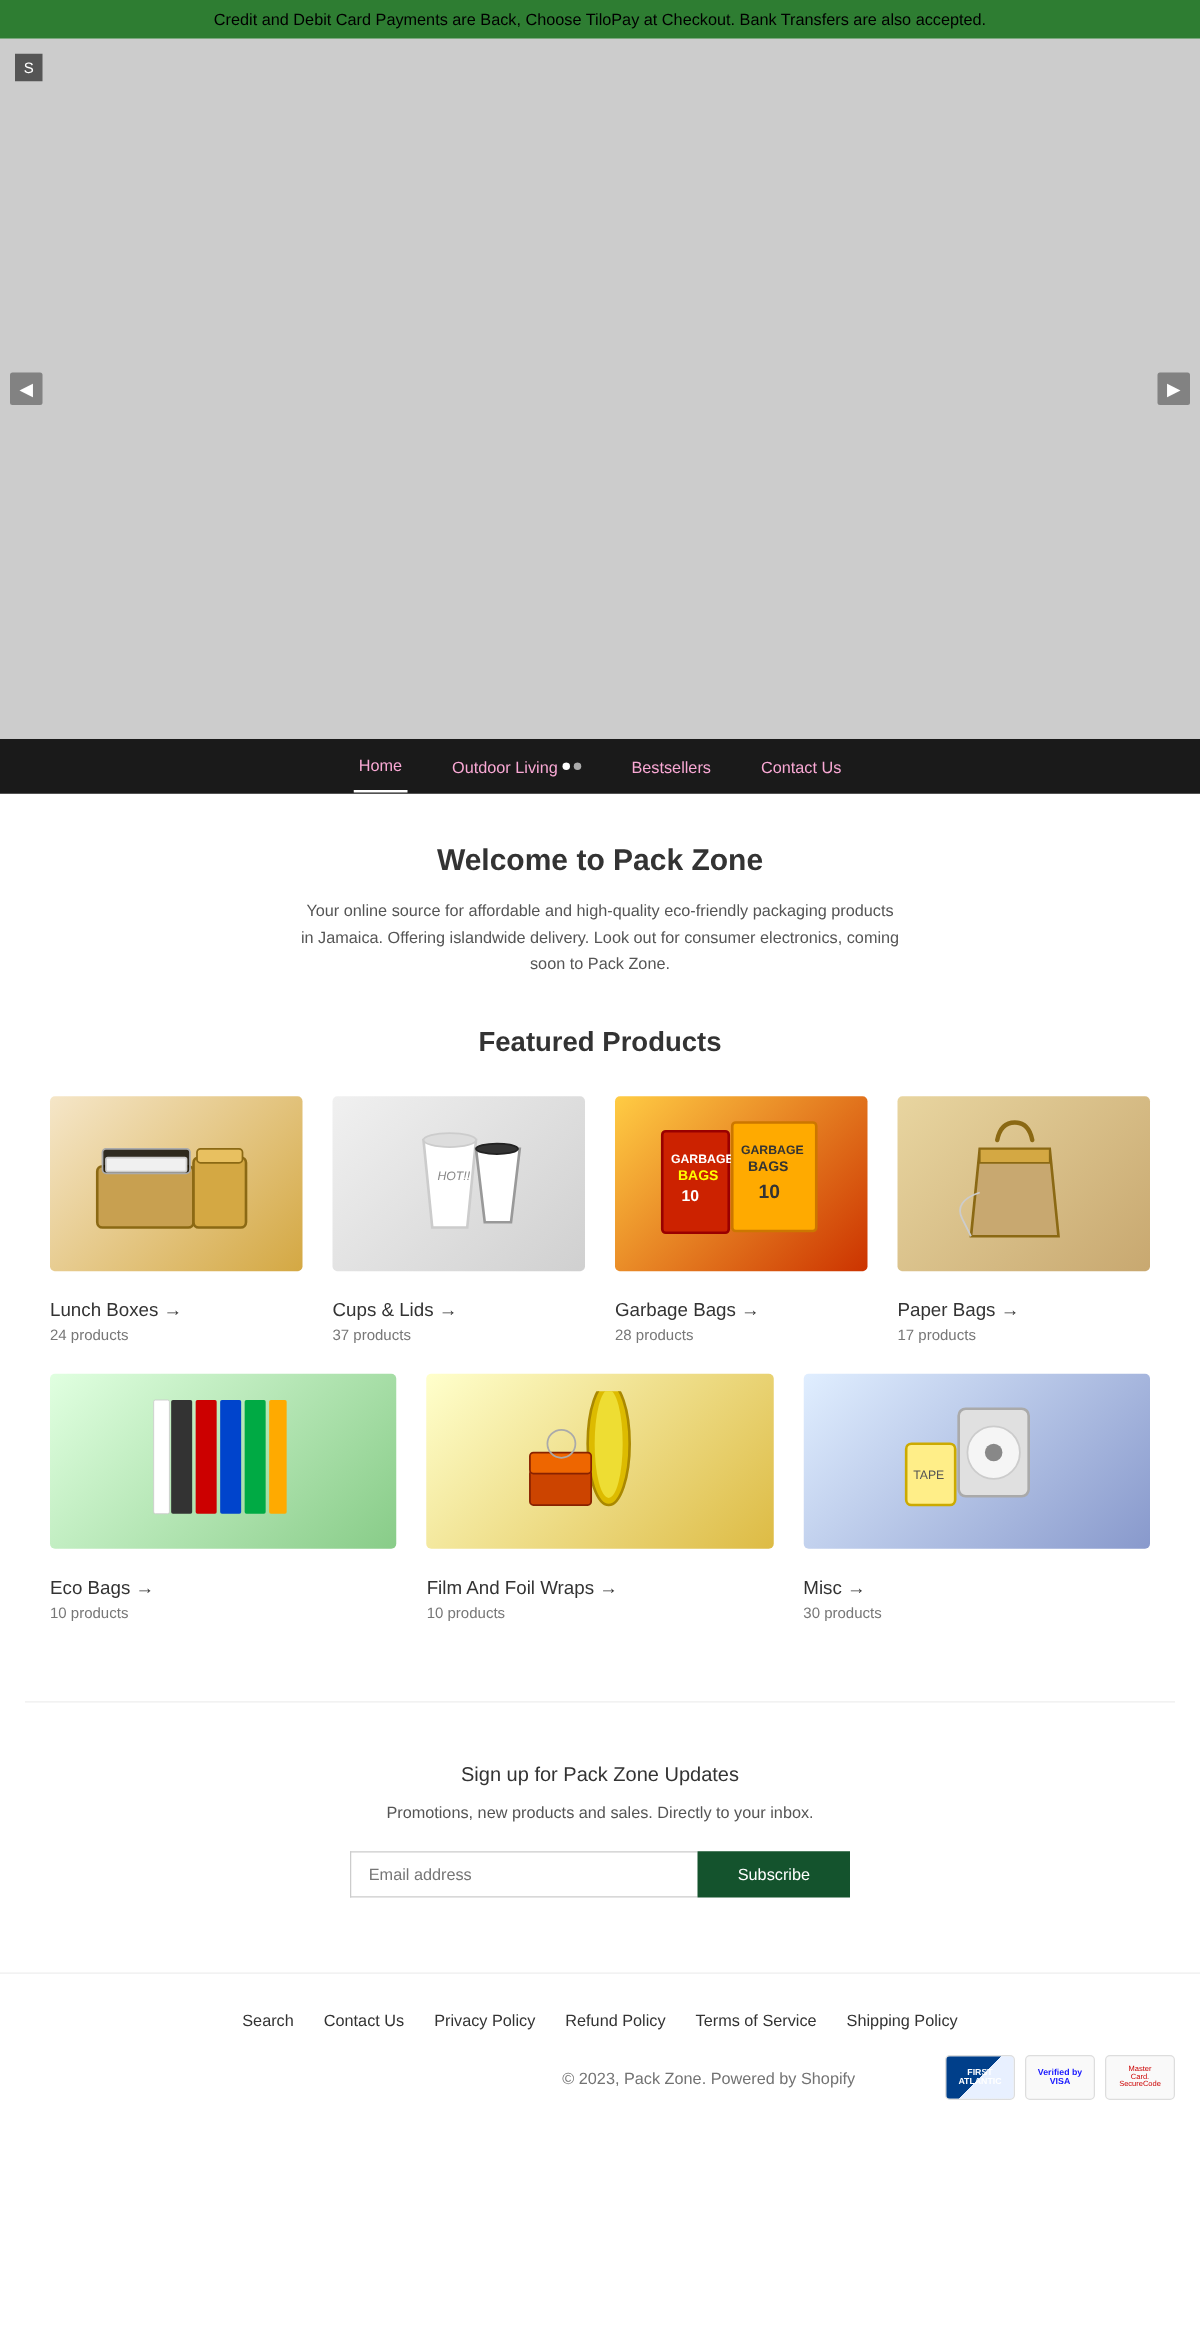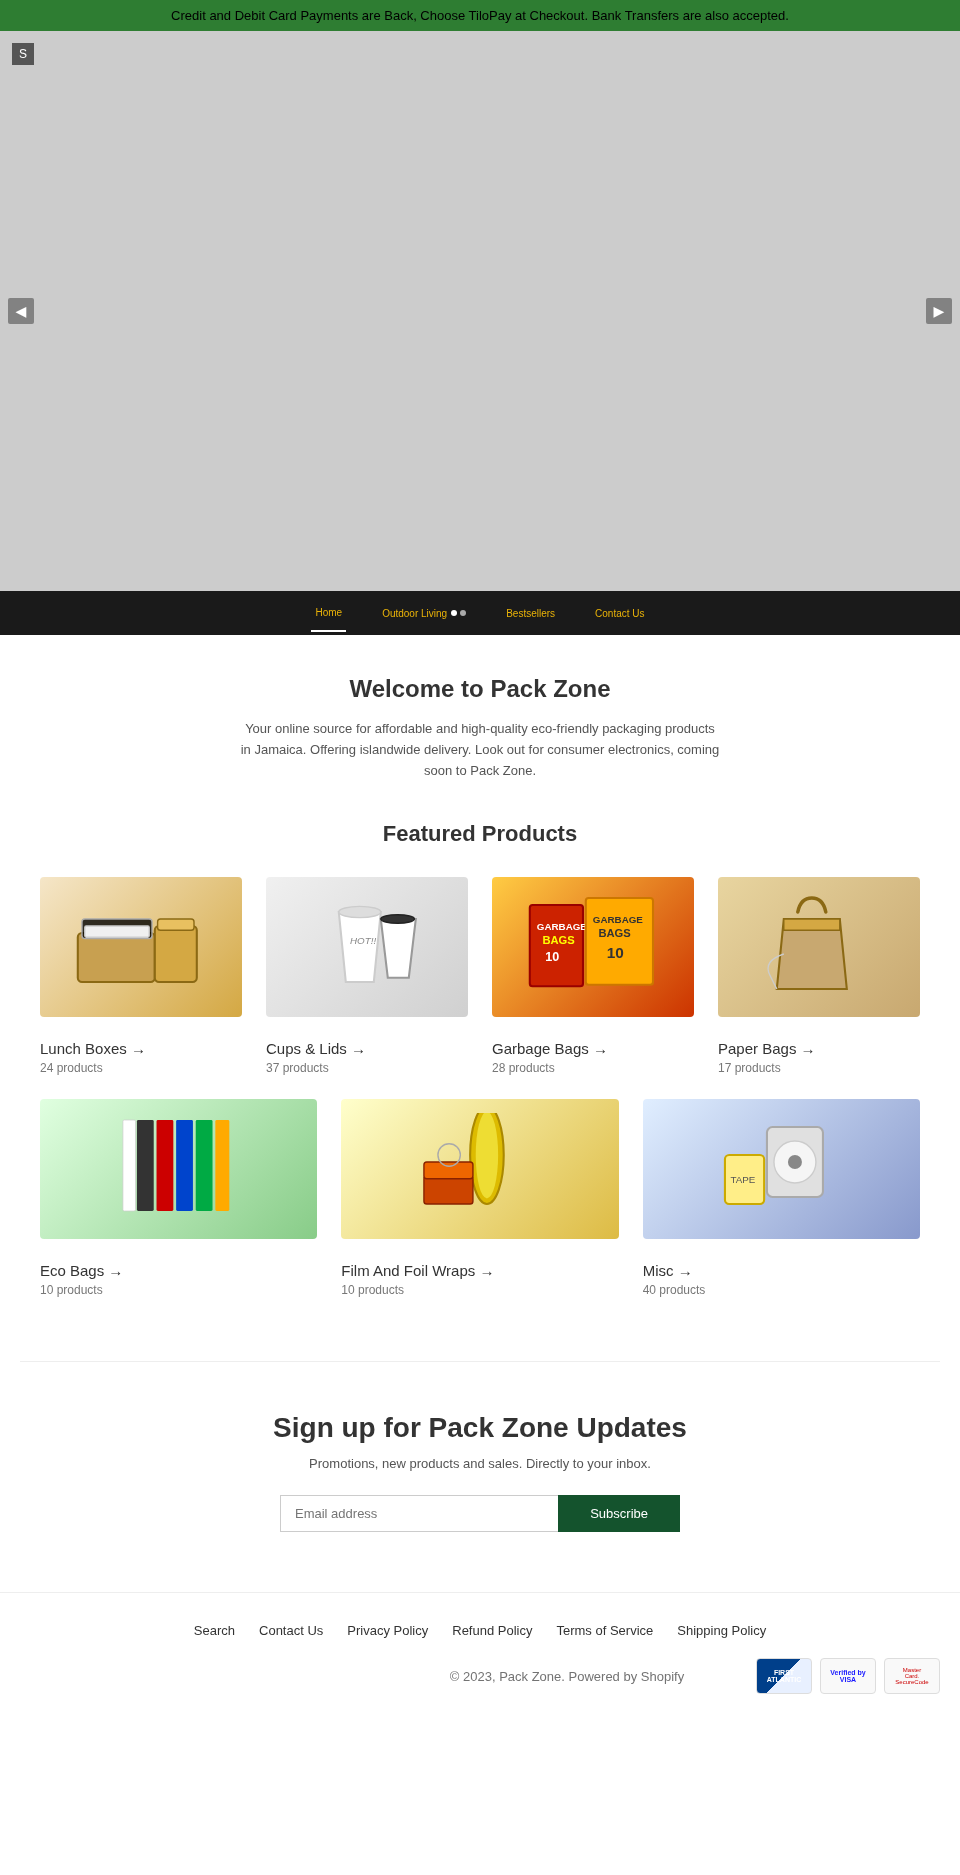--- a/index.html
+++ b/index.html
@@ -59,23 +59,23 @@
     nav {
       background: #1a1a1a;
       display: flex;
       justify-content: center;
       align-items: center;
       padding: 0 20px;
       height: 44px;
       gap: 32px;
     }
     .nav-item {
-      color: #eab308;
+      color: #f9a8d4;
       text-decoration: none;
-      font-size: 10px;
+      font-size: 13px;
       padding: 12px 4px;
       position: relative;
       cursor: pointer;
     }
     .nav-item.active {
       border-bottom: 2px solid #fff;
     }
     .nav-item-with-dot {
       display: flex;
       align-items: center;
@@ -180,22 +180,22 @@
     
     .product-image svg { width: 80%; height: 80%; }
 
     
     .subscribe-section {
       text-align: center;
       padding: 50px 20px 60px;
       border-top: 1px solid #eee;
     }
     .subscribe-section h2 {
-      font-size: 28px;
-      font-weight: 700;
+      font-size: 16px;
+      font-weight: 400;
       margin-bottom: 12px;
     }
     .subscribe-section p {
       font-size: 13px;
       color: #555;
       margin-bottom: 24px;
     }
     .subscribe-form {
       display: flex;
       justify-content: center;
@@ -411,21 +411,21 @@
         <div class="product-image img-misc">
           <svg viewBox="0 0 100 80" xmlns="http://www.w3.org/2000/svg">
             <rect x="40" y="10" width="40" height="50" rx="4" fill="#e0e0e0" stroke="#aaa" stroke-width="1.5"></rect>
             <ellipse cx="60" cy="35" rx="15" ry="15" fill="#f5f5f5" stroke="#ccc" stroke-width="1"></ellipse>
             <circle cx="60" cy="35" r="5" fill="#888"></circle>
             <rect x="10" y="30" width="28" height="35" rx="3" fill="#ffee88" stroke="#ccaa00" stroke-width="1.5"></rect>
             <text x="14" y="50" font-size="7" fill="#555">TAPE</text>
           </svg>
         </div>
         <div class="product-title">Misc →</div>
-        <div class="product-count">40 products</div>
+        <div class="product-count">30 products</div>
       </div>
 
     </div>
   </div>
 
   <div class="subscribe-section">
     <h2>Sign up for Pack Zone Updates</h2>
     <p>Promotions, new products and sales. Directly to your inbox.</p>
     <div class="subscribe-form">
       <input type="email" placeholder="Email address" style="">

